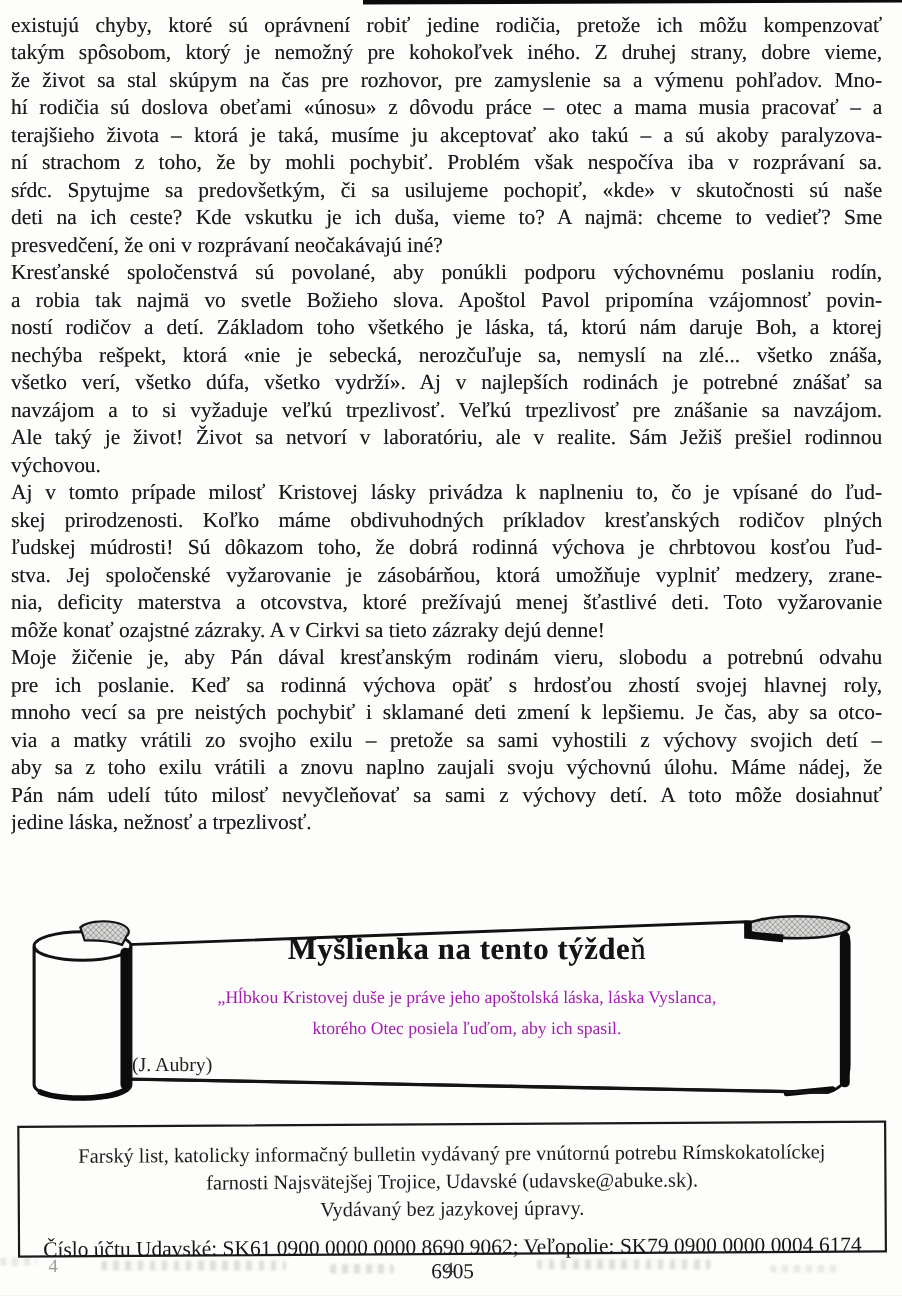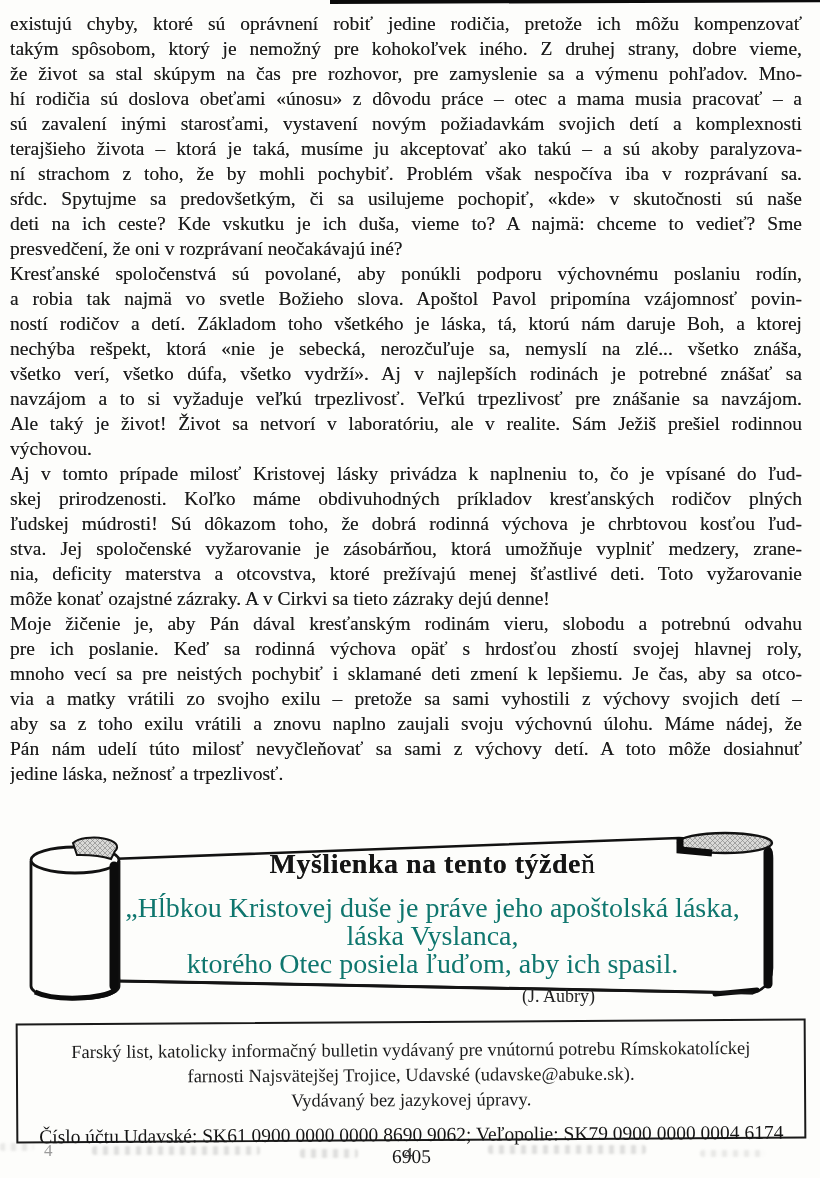--- a/index.html
+++ b/index.html
@@ -25,32 +25,32 @@
     font-size:19.5px;line-height:25px;
     text-align:justify;text-align-last:justify;text-justify:inter-word;
     text-shadow:0 0 0.4px rgba(10,10,10,0.55);
     white-space:normal;overflow:hidden;
   }
   .tlast{text-align-last:left;}
   
   .scroll-banner{position:absolute;left:15px;top:828px;width:790px;height:192px;}
   .scroll-banner svg{position:absolute;left:0;top:0;}
   .scroll-text{
-    position:absolute;left:105px;right:60px;top:20px;text-align:center;
+    position:absolute;left:105px;right:76px;top:20px;text-align:center;
   }
   .scroll-title{
     font-size:28px;letter-spacing:0.5px;color:#151515;
     text-shadow:0 0 0.5px rgba(0,0,0,0.6);
   }
   .scroll-title b{font-weight:700;}
   .scroll-title span{font-weight:400;}
-  .quote-line{font-size:28px;line-height:28px;color:#0f766e;}
+  .quote-line{font-size:16px;line-height:28px;color:#a21caf;}
   .quote-line.first{margin-top:14px;}
   .attribution{
-    font-size:18px;margin-top:8px;text-align:right;padding-right:150px;color:#222;
+    font-size:18px;margin-top:8px;text-align:left;padding-right:150px;color:#222;
   }
   
   .footer-box{
     position:absolute;left:16px;top:1021px;width:786px;height:116px;
     border:2px solid #1a1a1a;
     transform:rotate(-0.35deg);transform-origin:center;
     background:#fdfdfb;
   }
   .fb-inner{padding-top:15px;text-align:center;}
   .fb-line{font-size:18.5px;line-height:25px;color:#1c1c1c;}
@@ -80,21 +80,20 @@
 <div class="page">
 
   <div class="scan-edge"></div>
 
   <div class="body-text">
     <div class="para">
         <div class="tline">existujú chyby, ktoré sú oprávnení robiť jedine rodičia, pretože ich môžu kompenzovať</div>
         <div class="tline">takým spôsobom, ktorý je nemožný pre kohokoľvek iného. Z druhej strany, dobre vieme,</div>
         <div class="tline">že život sa stal skúpym na čas pre rozhovor, pre zamyslenie sa a výmenu pohľadov. Mno-</div>
         <div class="tline">hí rodičia sú doslova obeťami «únosu» z dôvodu práce – otec a mama musia pracovať – a</div>
-        <div class="tline">sú zavalení inými starosťami, vystavení novým požiadavkám svojich detí a komplexnosti</div>
         <div class="tline">terajšieho života – ktorá je taká, musíme ju akceptovať ako takú – a sú akoby paralyzova-</div>
         <div class="tline">ní strachom z toho, že by mohli pochybiť. Problém však nespočíva iba v rozprávaní sa.</div>
         <div class="tline">sŕdc. Spytujme sa predovšetkým, či sa usilujeme pochopiť, «kde» v skutočnosti sú naše</div>
         <div class="tline">deti na ich ceste? Kde vskutku je ich duša, vieme to? A najmä: chceme to vedieť? Sme</div>
         <div class="tline tlast">presvedčení, že oni v rozprávaní neočakávajú iné?</div>
       </div>
     <div class="para">
         <div class="tline">Kresťanské spoločenstvá sú povolané, aby ponúkli podporu výchovnému poslaniu rodín,</div>
         <div class="tline">a robia tak najmä vo svetle Božieho slova. Apoštol Pavol pripomína vzájomnosť povin-</div>
         <div class="tline">ností rodičov a detí. Základom toho všetkého je láska, tá, ktorú nám daruje Boh, a ktorej</div>

